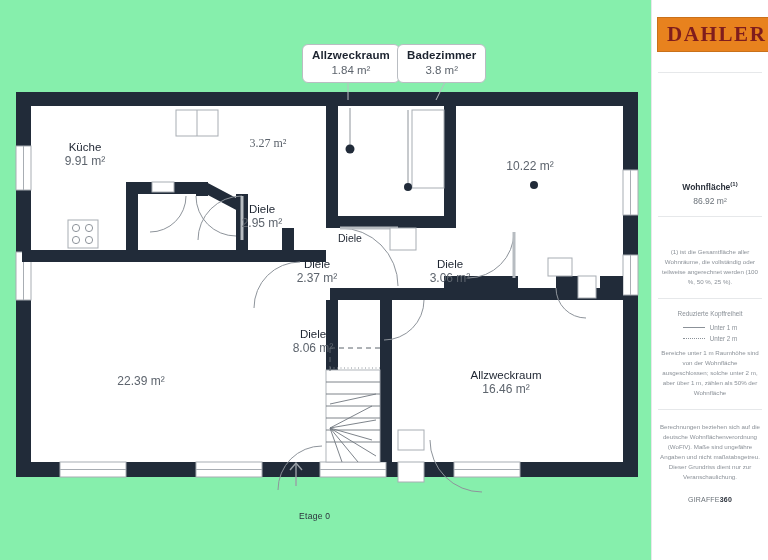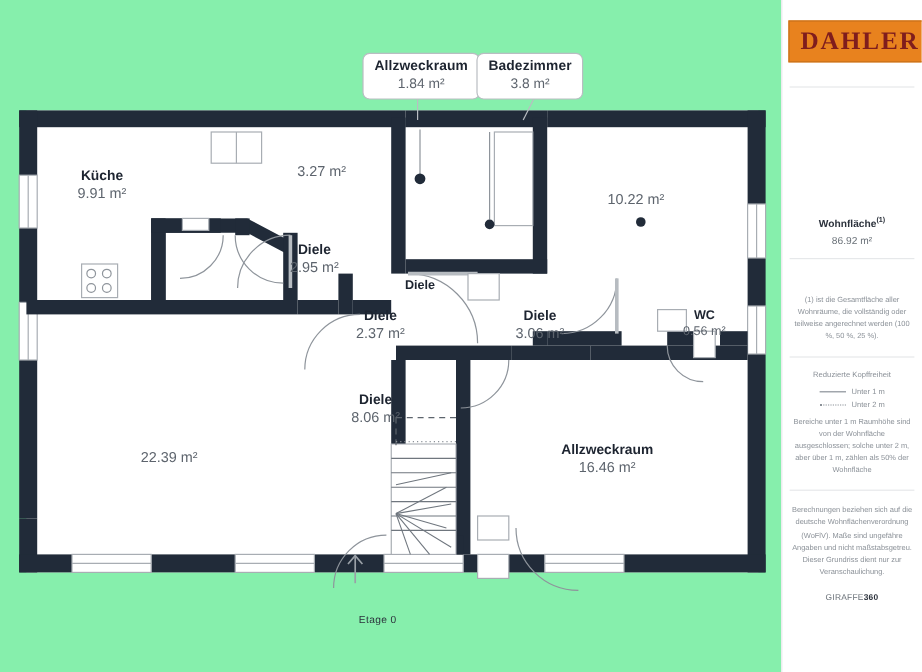--- a/index.html
+++ b/index.html
@@ -58,21 +58,21 @@
   .rlabel {
     position: absolute;
     text-align: center;
     line-height: 1.25;
     z-index: 5;
     white-space: nowrap;
   }
   .rlabel .r-name {
     display: block;
     font-size: 11.5px;
-    font-weight: bold;
+    font-weight: normal;
     color: #1d2430;
   }
   .rlabel .r-area {
     display: block;
     font-size: 12px;
     color: #5d646d;
   }
   .rlabel.small .r-name { font-size: 10.5px; }
   .rlabel.small .r-area { font-size: 10.5px; }
 
@@ -365,21 +365,21 @@
     <div class="callout" style="left:397px; top:44px;">
       <span class="c-name">Badezimmer</span>
       <span class="c-area">3.8 m²</span>
     </div>
 
     <div class="rlabel" style="left:44px; top:140px; width:82px;">
       <span class="r-name">Küche</span>
       <span class="r-area">9.91 m²</span>
     </div>
 
-    <div class="rlabel" style="left:225px; top:136px; width:86px;">
+    <div class="rlabel" style="left:225px; top:136px; width:86px;font-family:Liberation Serif, serif;">
       <span class="r-area">3.27 m²</span>
     </div>
 
     <div class="rlabel" style="left:220px; top:202px; width:84px;">
       <span class="r-name">Diele</span>
       <span class="r-area">2.95 m²</span>
     </div>
 
     <div class="rlabel small" style="left:322px; top:232px; width:56px;">
       <span class="r-name">Diele</span>
@@ -392,24 +392,20 @@
 
     <div class="rlabel" style="left:411px; top:257px; width:78px;">
       <span class="r-name">Diele</span>
       <span class="r-area">3.06 m²</span>
     </div>
 
     <div class="rlabel" style="left:486px; top:159px; width:88px;">
       <span class="r-area">10.22 m²</span>
     </div>
 
-    <div class="rlabel small" style="left:552px; top:257px; width:70px;">
-      <span class="r-name">WC</span>
-      <span class="r-area">0.56 m²</span>
-    </div>
 
     <div class="rlabel" style="left:95px; top:354px; width:92px;margin-top:20px;">
       <span class="r-area">22.39 m²</span>
     </div>
 
     <div class="rlabel" style="left:274px; top:327px; width:78px;">
       <span class="r-name">Diele</span>
       <span class="r-area">8.06 m²</span>
     </div>
 

